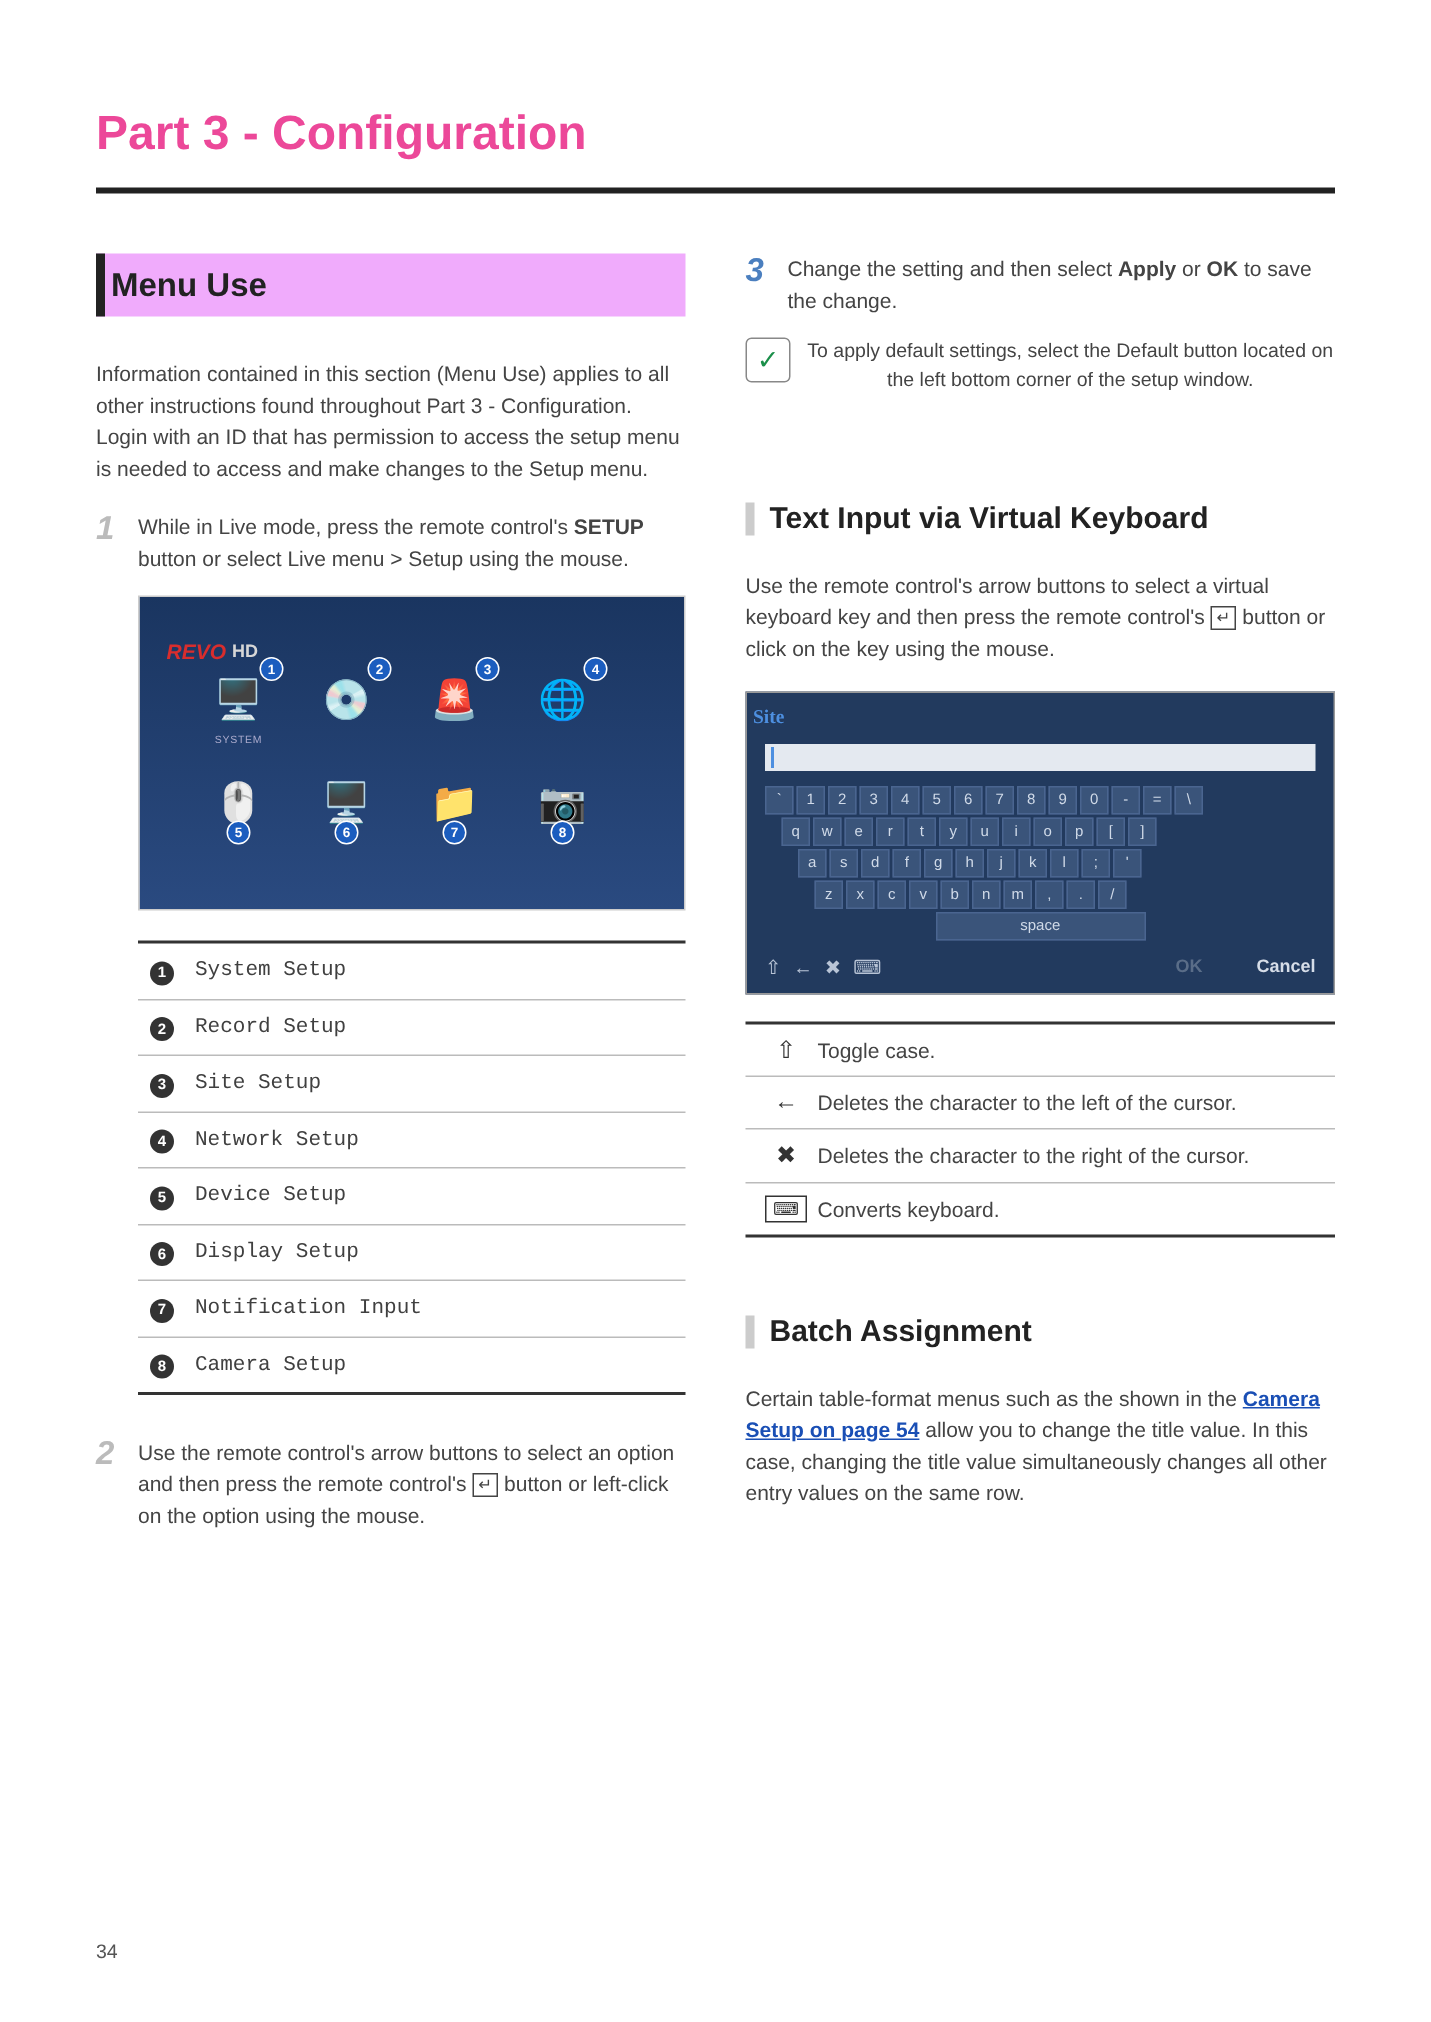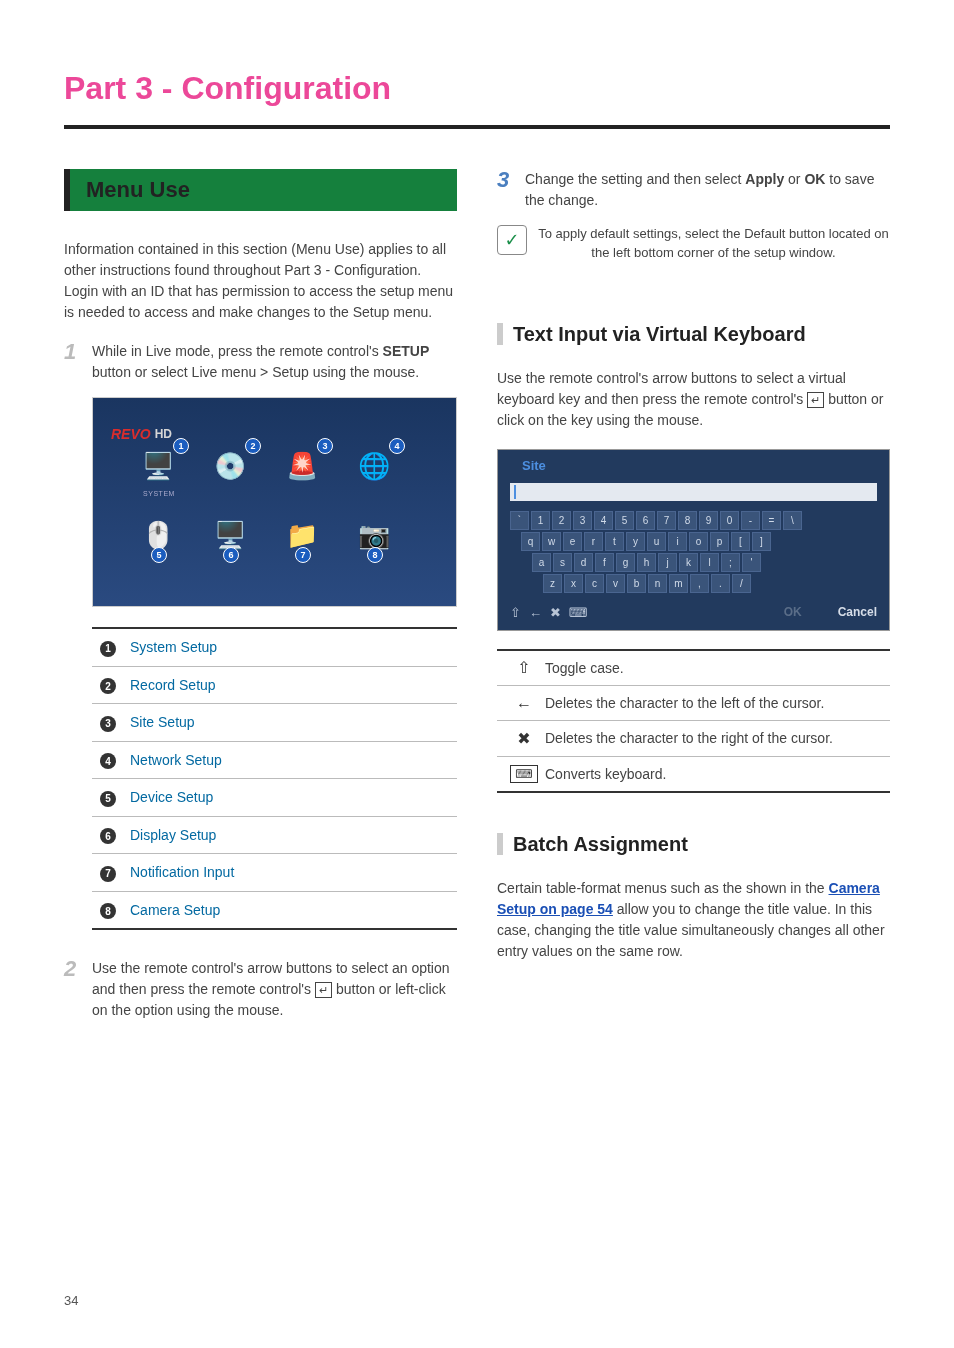--- a/index.html
+++ b/index.html
@@ -24,23 +24,23 @@
     height: 4px;
     background: #222;
     margin-bottom: 40px;
   }
   .columns {
     display: flex;
     gap: 40px;
   }
   .col { flex: 1; min-width: 0; }
   .menu-heading-wrap {
-    background: #15803d;
+    background: #f0abfc;
     border-left: 6px solid #222;
-    padding: 8px 16px;
+    padding: 8px 4px;
     margin-bottom: 28px;
   }
   .menu-heading {
     font-size: 22px;
     font-weight: bold;
     color: #222;
   }
   .body-text {
     font-size: 14px;
     line-height: 1.5;
@@ -157,21 +157,21 @@
     width:20px;
     text-align:center;
   }
   .circ-num {
     display:inline-flex;
     width:16px;height:16px;border-radius:50%;
     background:#333;color:#fff;font-size:10px;
     align-items:center;justify-content:center;
     font-weight:bold;
   }
-  .setup-label { font-size:14px; color:#0369a1;}
+  .setup-label { font-size:14px; color:#404040;font-family:Liberation Mono, monospace;}
   .enter-icon {
     display:inline-block;
     border:1px solid #444;
     padding:0 3px;
     font-size:11px;
     line-height:14px;
     vertical-align:middle;
   }
   .note-box {
     display:flex;
@@ -188,41 +188,43 @@
     font-size:18px;
     flex-shrink:0;
   }
   .note-text { font-size:13px; line-height:1.45; color:#444;text-align:center;}
   .sub-heading {
     font-size:20px;
     font-weight:bold;
     color:#222;
     display:flex;
     align-items:center;
+    margin-top:12px;
   }
   .sub-heading::before{
     content:"";
     display:inline-block;
     width:6px;height:22px;
     background:#ccc;
     margin-right:10px;
   }
   .kbd-screenshot {
     background:#223a5e;
     border:1px solid #999;
     margin:14px 0 18px 0;
     padding:0 0 10px 0;
     color:#cfd8e6;
     font-size:11px;
   }
   .kbd-title {
     color:#4d8fe0;
     font-weight:bold;
     font-size:13px;
-    padding:8px 12px 6px 24px;
+    padding:8px 12px 6px 4px;
+    font-family:Liberation Serif, serif;
   }
   .kbd-field {
     background:#e4e9f0;
     height:18px;
     margin:4px 12px 10px 12px;
     position:relative;
   }
   .kbd-field::before{
     content:"";
     position:absolute;left:4px;top:2px;width:2px;height:14px;background:#4d8fe0;
@@ -467,20 +469,23 @@
               <div class="key">x</div>
               <div class="key">c</div>
               <div class="key">v</div>
               <div class="key">b</div>
               <div class="key">n</div>
               <div class="key">m</div>
               <div class="key">,</div>
               <div class="key">.</div>
               <div class="key">/</div>
           </div>
+          <div class="space-row">
+            <div class="space-key">space</div>
+          </div>
         </div>
         <div class="kbd-bottom">
           <div class="kbd-bl">
             <span>⇧</span>
             <span>←</span>
             <span>✖</span>
             <span>⌨</span>
           </div>
           <div class="kbd-br">
             <span class="kbd-ok">OK</span>

